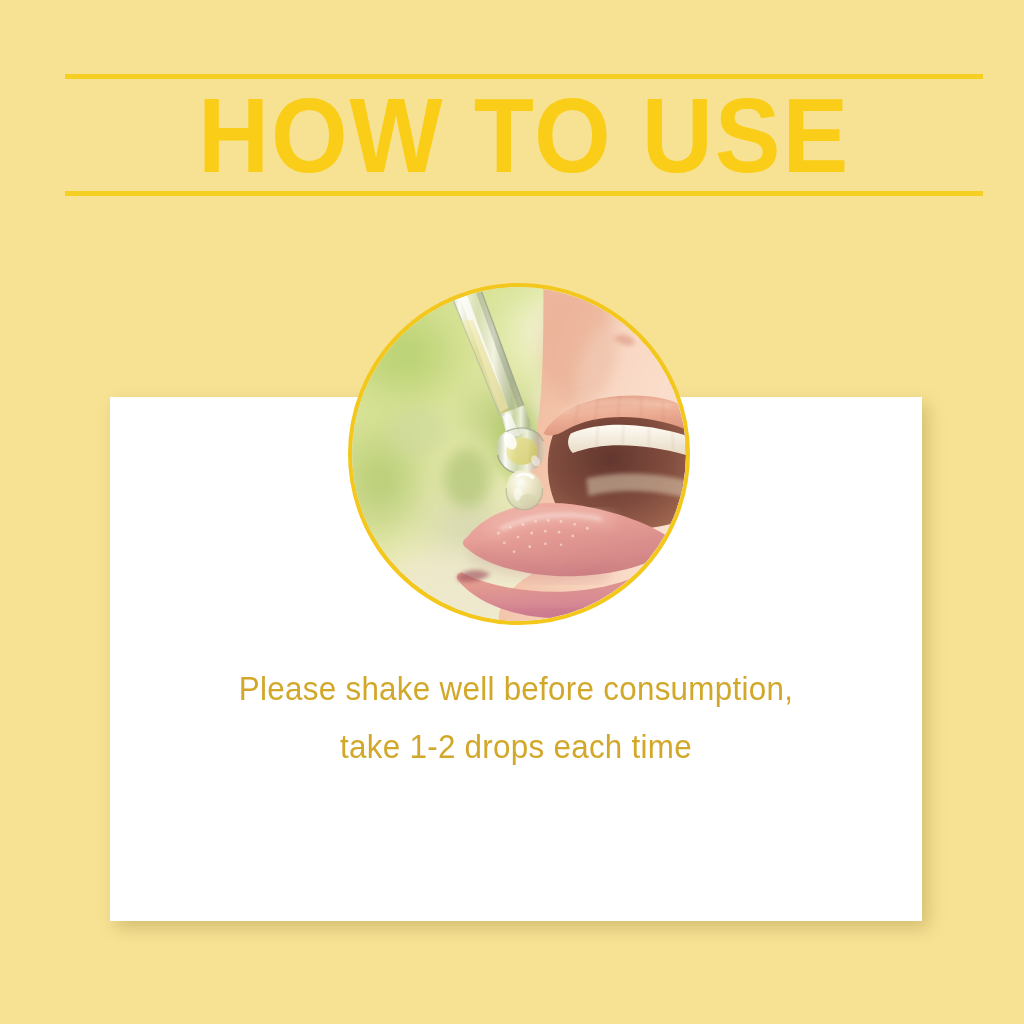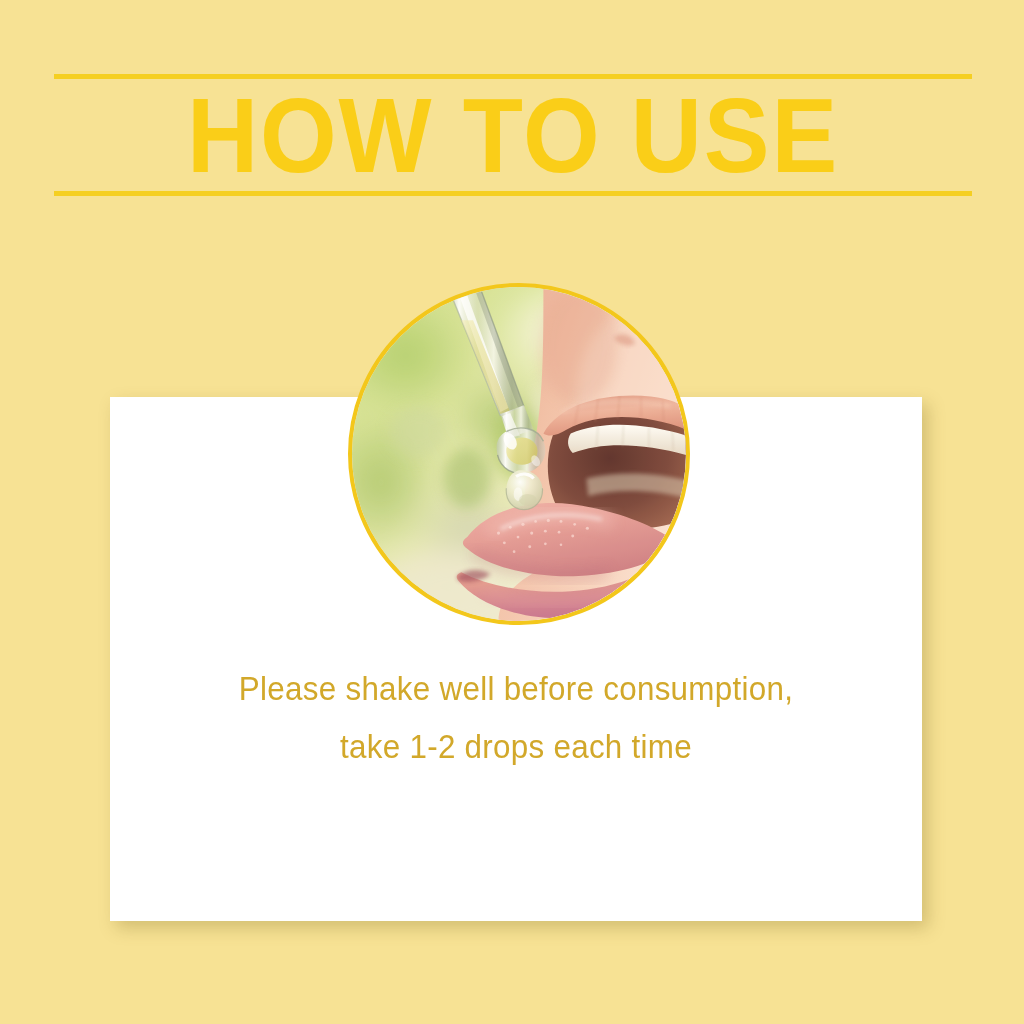--- a/index.html
+++ b/index.html
@@ -17,21 +17,21 @@
     position: relative;
     width: 1024px;
     height: 1024px;
     background: #F7E294;
     overflow: hidden;
   }
 
   
   .header-block {
     position: absolute;
-    left: 54px;
+    left: 65px;
     top: 74px;
     width: 918px;
     height: 98px;
   }
   .rule {
     position: absolute;
     left: 0;
     width: 918px;
     height: 5px;
     background: #F5CF22;

